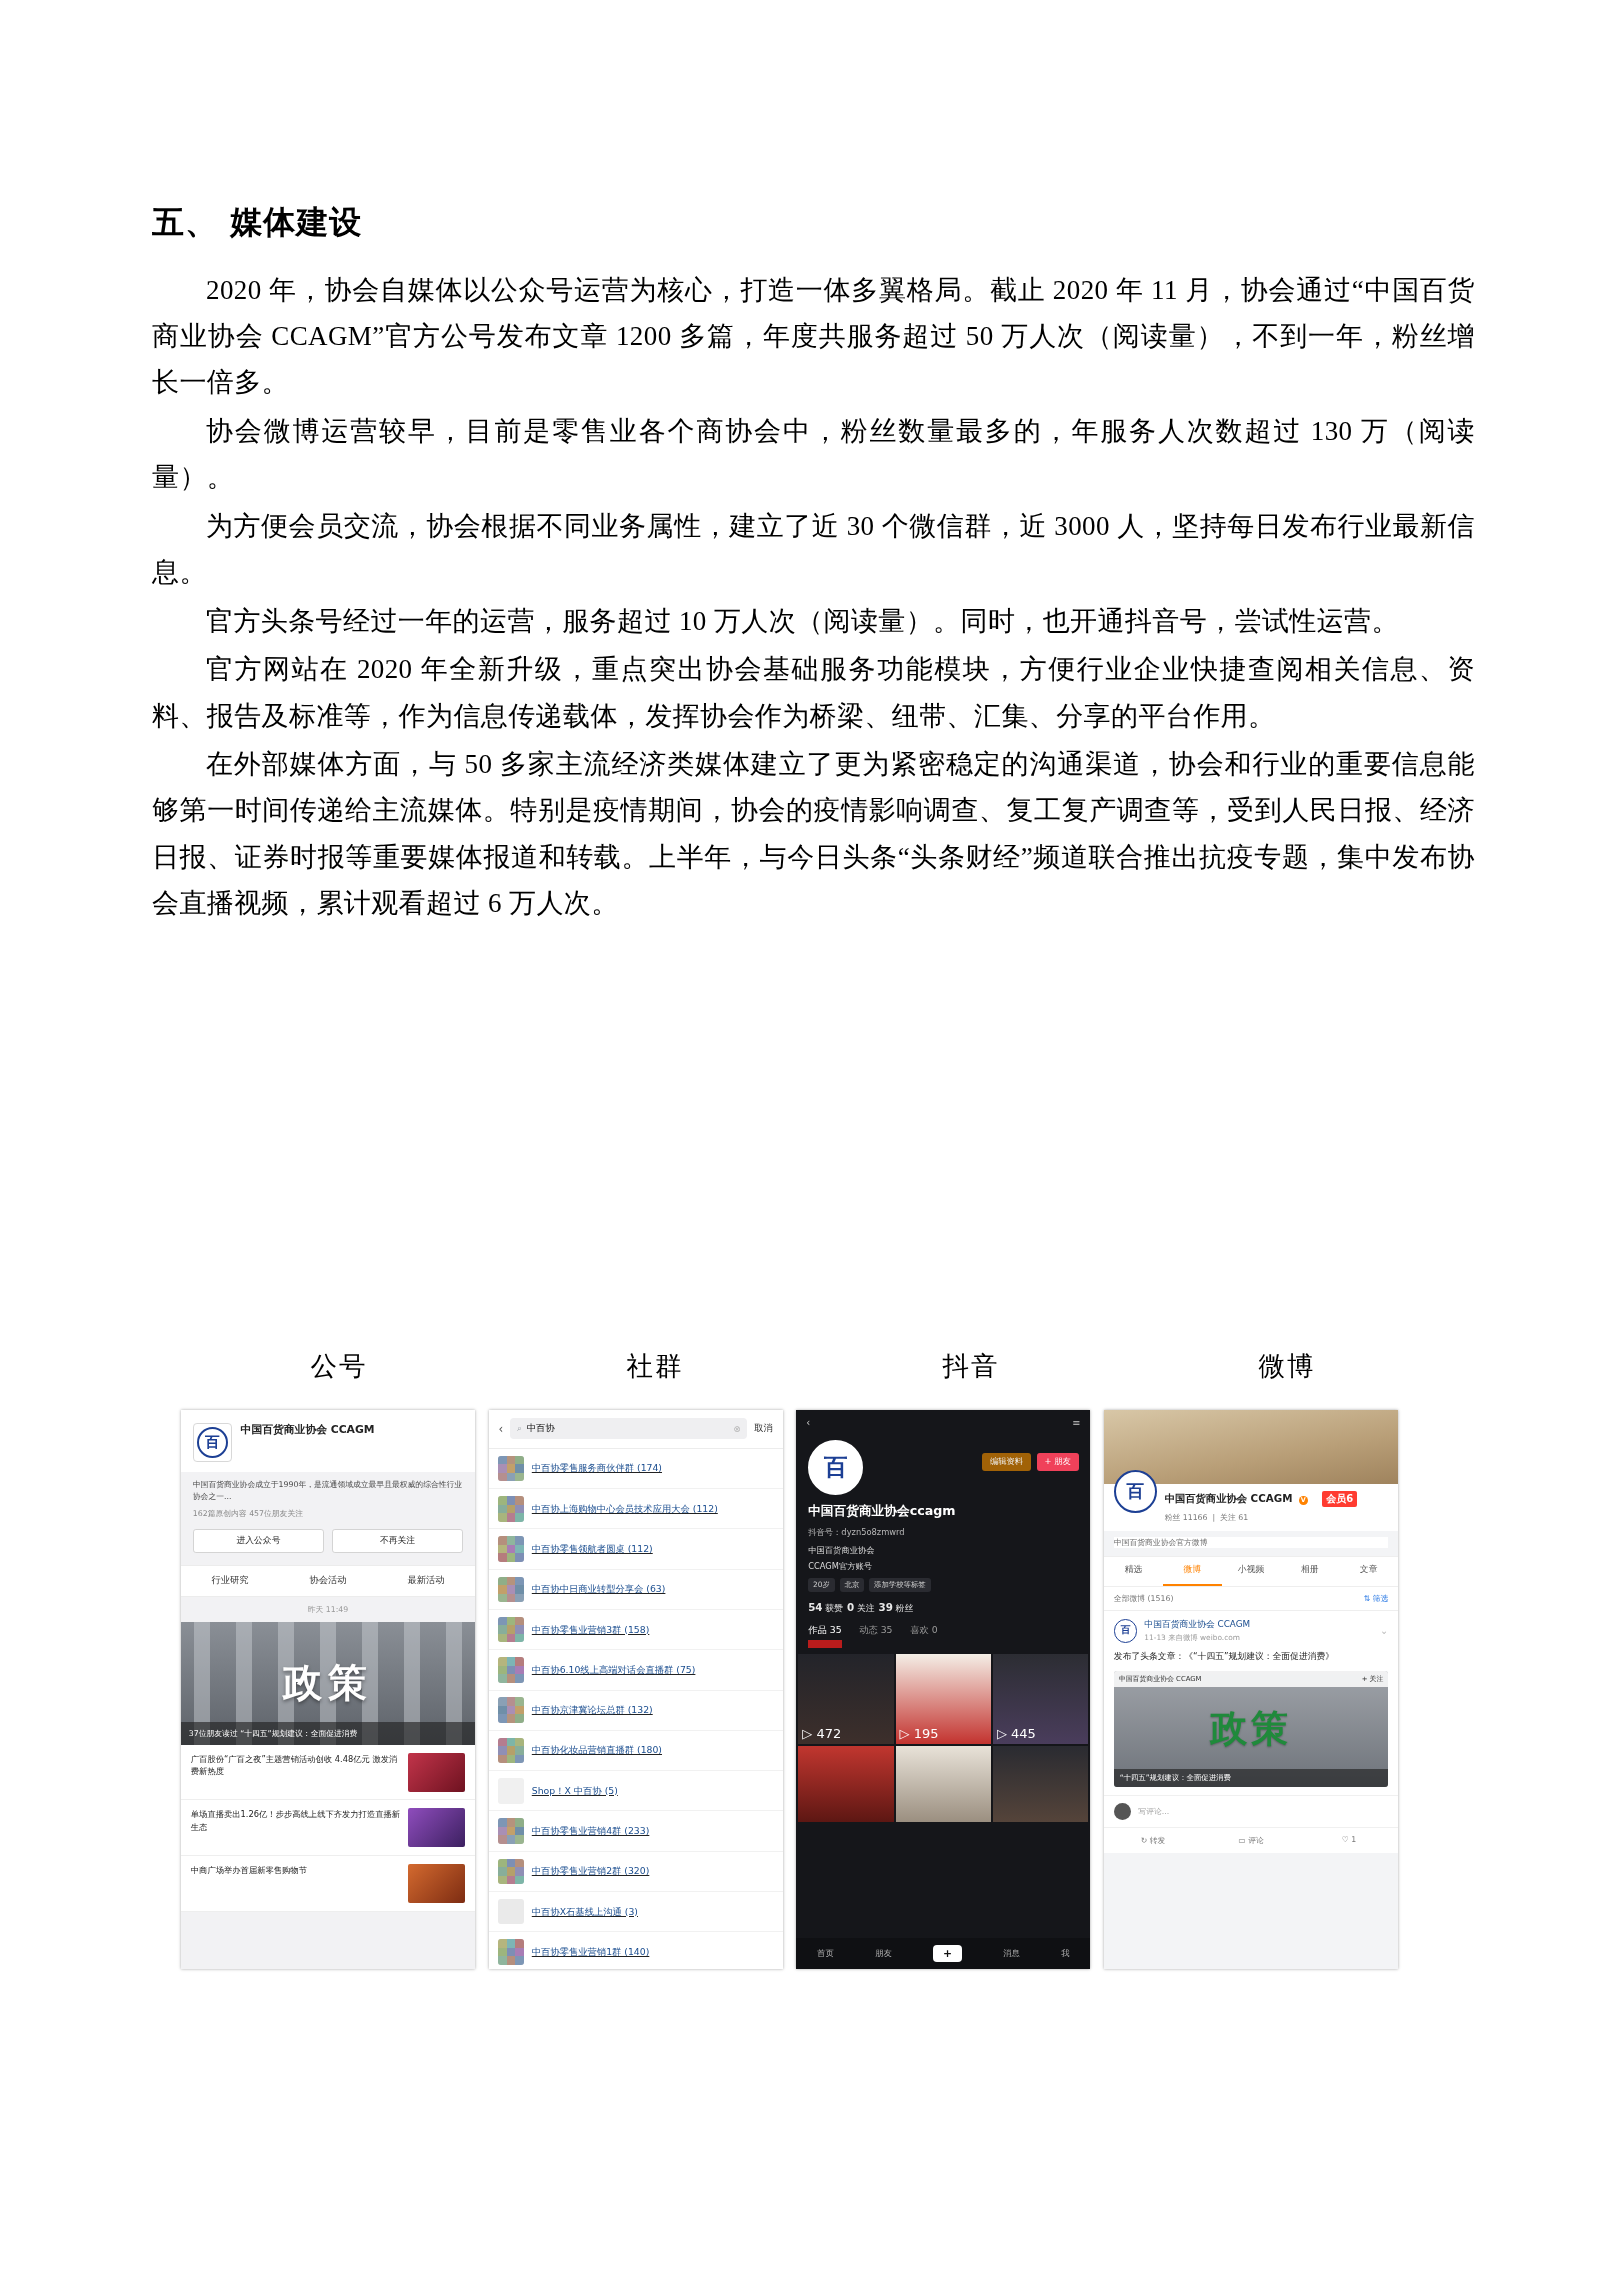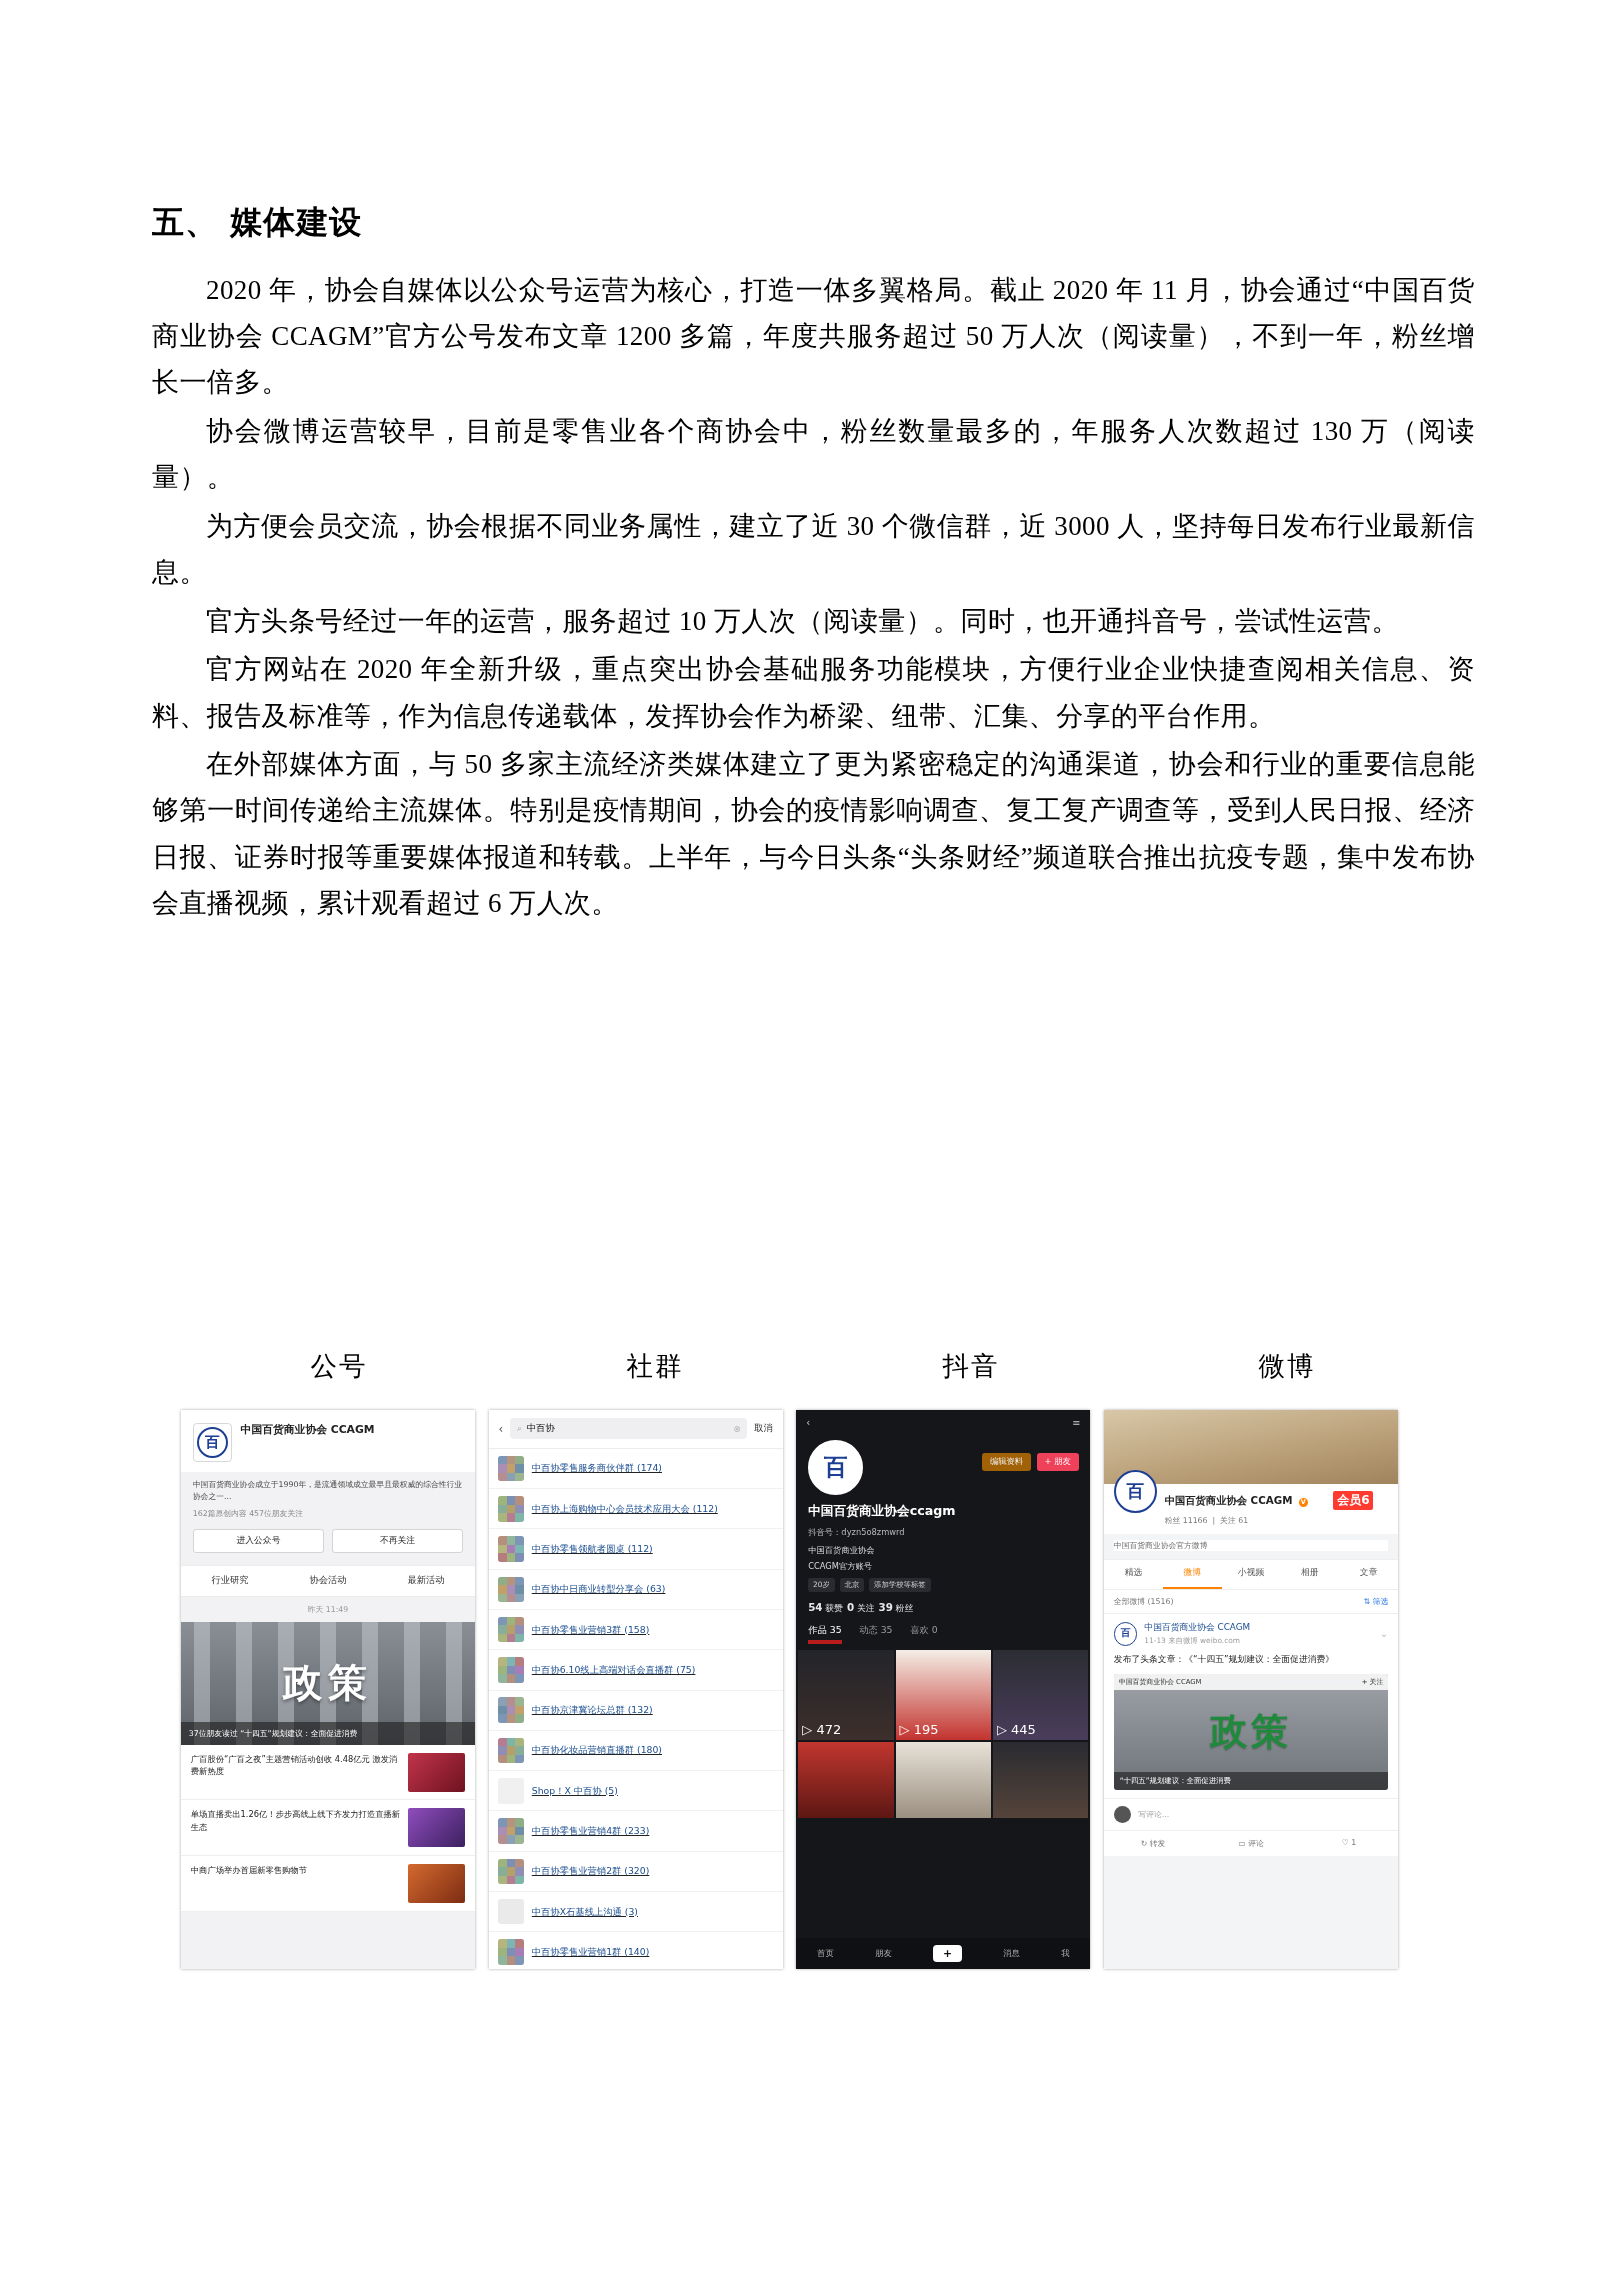--- a/index.html
+++ b/index.html
@@ -164,42 +164,42 @@
   .s3 .pid{font-size:8.3px;color:#b9b9b9;margin-bottom:6.9px;}
   .s3 .sub{font-size:8.3px;color:#dcdcdc;margin-bottom:5.9px;}
   .s3 .chips{display:flex;gap:4.9px;margin-bottom:8.8px;flex-wrap:wrap;}
   .s3 .chip{font-size:7.4px;background:#2a2b31;color:#cfcfcf;border-radius:2.9px;padding:2px 4.9px;}
   .s3 .counts{display:flex;gap:4px;font-size:8.8px;color:#e8e8e8;margin-bottom:8.8px;}
   .s3 .counts b{font-size:10.3px;}
   .s3 .btns{position:absolute;right:11.8px;top:43px;display:flex;gap:5.9px;}
   .s3 .btn{font-size:8.3px;background:#a16207;border-radius:2.9px;padding:3.9px 7.8px;color:#f0f0f0;}
   .s3 .btn.red{background:#f0415a;color:#fff;}
   .s3 .worktabs{display:flex;gap:17.6px;padding:0 11.8px 5.9px 11.8px;font-size:9.3px;color:#9a9a9a;}
-  .s3 .worktabs .on{color:#fff;border-bottom:4px solid #b91c1c;padding-bottom:2.9px;}
+  .s3 .worktabs .on{color:#fff;border-bottom:8px solid #b91c1c;padding-bottom:2.9px;}
   .s3 .grid{display:grid;grid-template-columns:1fr 1fr 1fr;gap:2px;padding:0 2px;}
   .s3 .cell{position:relative;height:90px;overflow:hidden;}
   .s3 .cell .play{position:absolute;left:3.9px;bottom:2.9px;font-size:13px;color:#fff;}
   .s3 .tabbar{
     position:absolute;left:0;right:0;bottom:0;background:#0f1013;display:flex;align-items:center;
     justify-content:space-around;padding:6.9px 0;font-size:8.3px;color:#b4b4b4;
   }
   .s3 .tabbar .plus{background:#fff;color:#111;border-radius:3.9px;padding:2px 9.8px;font-size:10.8px;font-weight:bold;}
 
   
   .s4{background:#f3f4f6;}
   .s4 .cover{height:74px;background:linear-gradient(170deg,#d8c7a7,#b99f78 60%,#9f835d);}
   .s4 .idcard{background:#fff;padding:7.8px 9.8px;display:flex;gap:7.8px;align-items:flex-start;position:relative;}
   .s4 .av{
     width:39px;height:39px;border-radius:50%;background:#fff;border:2px solid #1c3f94;color:#1c3f94;
     display:flex;align-items:center;justify-content:center;font-weight:bold;font-size:17.6px;flex:none;
     font-family:"DejaVu Serif",serif;margin-top:-21.6px;
   }
   .s4 .nm{font-size:10.3px;font-weight:bold;}
   .s4 .vbadge{display:inline-block;width:8.8px;height:8.8px;border-radius:50%;background:#ff8200;color:#fff;font-size:6.4px;text-align:center;line-height:8.8px;margin-left:2.9px;}
-  .s4 .redtag{display:inline-block;background:#ff3b30;color:#fff;font-size:12px;border-radius:2px;padding:1px 3.9px;margin-left:22px;}
+  .s4 .redtag{display:inline-block;background:#ff3b30;color:#fff;font-size:10px;border-radius:2px;padding:1px 3.9px;margin-left:11px;}
   .s4 .meta{font-size:7.8px;color:#7a7a7a;margin-top:4.9px;}
   .s4 .intro{font-size:7.8px;color:#6b6b6b;margin:5.9px 9.8px 7.8px 9.8px;background:#fff;}
   .s4 .wtabs{display:flex;background:#fff;border-top:1px solid #eee;border-bottom:1px solid #eee;}
   .s4 .wtabs div{flex:1;text-align:center;font-size:8.8px;color:#555;padding:7.8px 0;}
   .s4 .wtabs .on{color:#ff8200;border-bottom:2px solid #ff8200;}
   .s4 .filt{display:flex;justify-content:space-between;background:#fff;padding:5.9px 9.8px;font-size:7.8px;color:#777;border-bottom:1px solid #eee;}
   .s4 .filt .r{color:#2d7be5;}
   .s4 .post{background:#fff;padding:7.8px 9.8px;}
   .s4 .phead{display:flex;gap:6.9px;align-items:center;}
   .s4 .pav{width:21.6px;height:21.6px;border-radius:50%;background:#fff;border:1.5px solid #1c3f94;color:#1c3f94;display:flex;align-items:center;justify-content:center;font-size:9.8px;font-weight:bold;flex:none;font-family:"DejaVu Serif",serif;}

